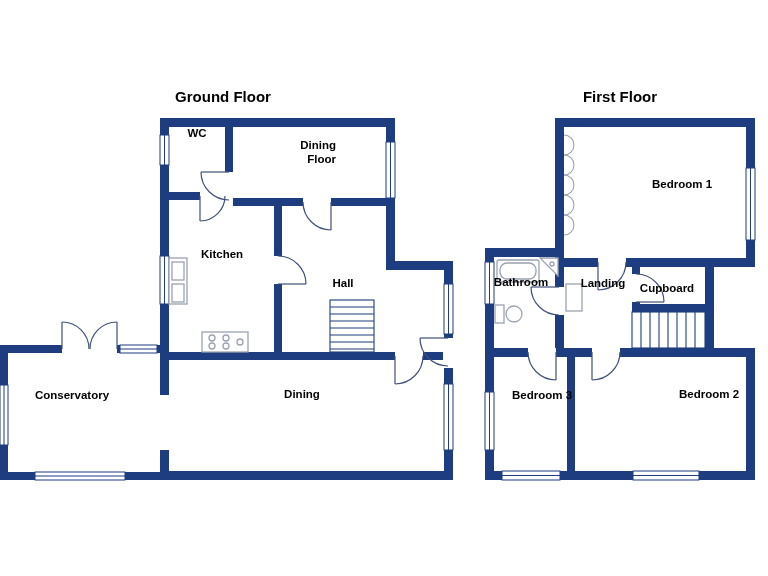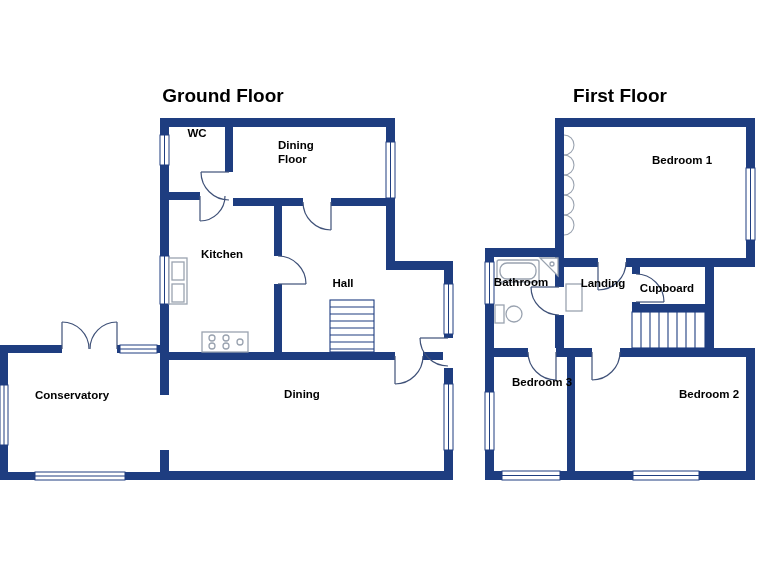--- a/index.html
+++ b/index.html
@@ -8,23 +8,23 @@
   .plan svg{position:absolute;left:0;top:0;}
   .wall{fill:var(--wall,#1e3d80);}
   .win{fill:#ffffff;stroke:var(--wall,#1e3d80);stroke-width:1;}
   .winline{stroke:var(--wall,#1e3d80);stroke-width:1;fill:none;}
   .gap{fill:#ffffff;}
   .door{stroke:var(--door,#3f5178);stroke-width:1.2;fill:none;}
   .fix{stroke:var(--fixture,#9aa3b0);stroke-width:1.3;fill:#ffffff;}
   .scallop{stroke:var(--fixture,#9aa3b0);stroke-width:1.1;fill:none;}
   .stair{stroke:var(--wall,#1e3d80);stroke-width:1.1;fill:none;}
   .lbl{position:absolute;transform:translate(-50%,-50%);font-weight:bold;font-size:11.5px;
-       color:var(--text,#000);text-align:left;line-height:1.25;white-space:nowrap;}
+       color:var(--text,#000);text-align:right;line-height:1.25;white-space:nowrap;}
   .lbl.wrap{white-space:normal;width:58px;}
-  .title{position:absolute;transform:translate(-50%,-50%);font-weight:bold;font-size:19px;
+  .title{position:absolute;transform:translate(-50%,-50%);font-weight:bold;font-size:15px;
          color:var(--text,#000);white-space:nowrap;}
 </style>
 </head>
 <body>
 
 <div class="plan">
 
   <svg width="768" height="576" viewBox="0 0 768 576">
 
     <g>
@@ -236,20 +236,20 @@
   <div class="title" style="left:223px;top:96px;">Ground Floor</div>
   <div class="title" style="left:620px;top:96px;">First Floor</div>
 
   <div class="lbl" style="left:197px;top:133px;">WC</div>
   <div class="lbl wrap" style="left:307px;top:152px;">Dining Floor</div>
   <div class="lbl" style="left:222px;top:254px;">Kitchen</div>
   <div class="lbl" style="left:343px;top:283px;">Hall</div>
   <div class="lbl" style="left:72px;top:395px;">Conservatory</div>
   <div class="lbl" style="left:302px;top:394px;">Dining</div>
 
-  <div class="lbl" style="left:664px;top:160px;padding-left:36px;">Bedroom 1</div>
+  <div class="lbl" style="left:664px;top:184px;padding-left:36px;">Bedroom 1</div>
   <div class="lbl" style="left:521px;top:282px;">Bathroom</div>
   <div class="lbl" style="left:603px;top:283px;">Landing</div>
   <div class="lbl" style="left:667px;top:288px;">Cupboard</div>
-  <div class="lbl" style="left:530px;top:382px;padding-left:24px;">Bedroom 3</div>
+  <div class="lbl" style="left:530px;top:395px;padding-left:24px;">Bedroom 3</div>
   <div class="lbl" style="left:663px;top:394px;margin-left:46px;">Bedroom 2</div>
 
 </div>
 
 </body></html>

